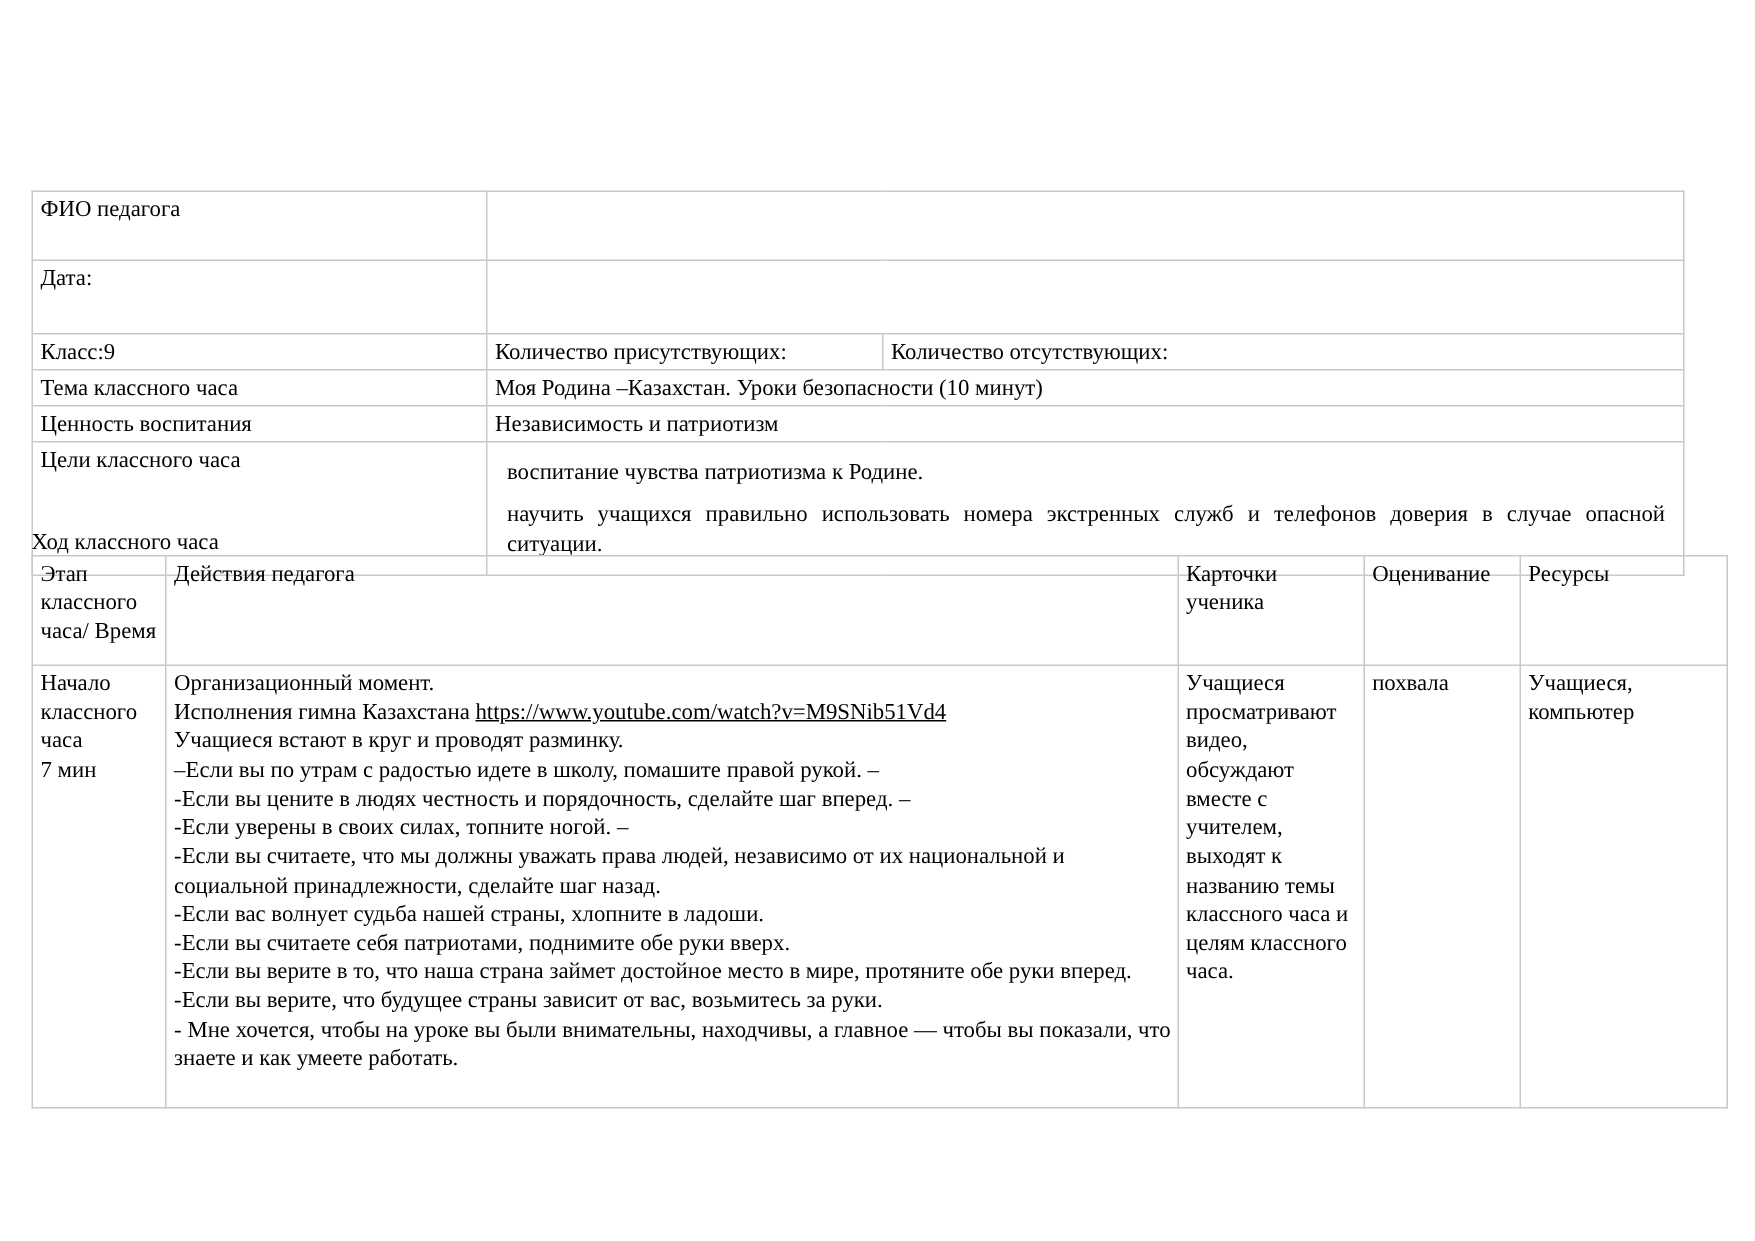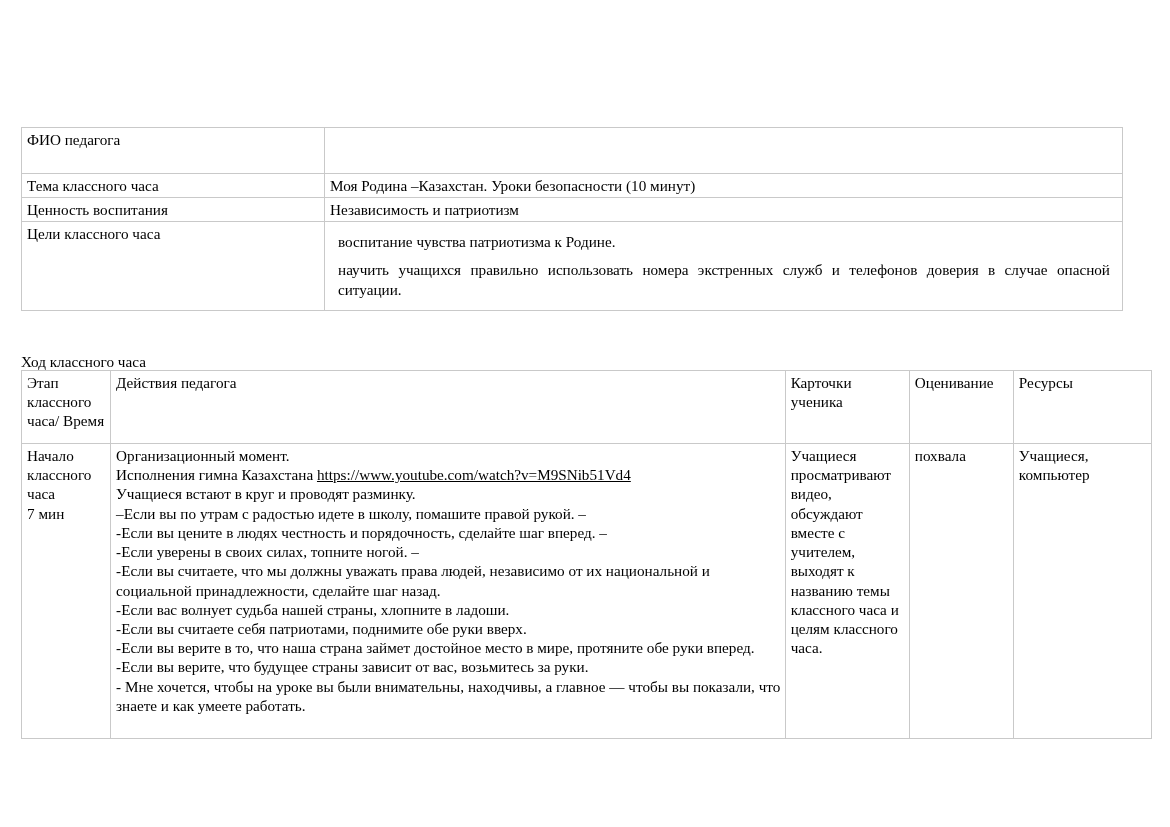--- a/index.html
+++ b/index.html
@@ -102,20 +102,29 @@
     <colgroup>
       <col class="c-label">
         <col class="c-mid">
         <col class="c-rest">
     </colgroup>
     <tbody>
       <tr class="row-tall">
         <td class="cell-indent-sm">ФИО педагога</td>
         <td colspan="2"></td>
       </tr>
+      <tr class="row-date">
+        <td class="cell-indent">Дата:</td>
+        <td colspan="2"></td>
+      </tr>
+      <tr>
+        <td class="cell-indent">Класс:9</td>
+        <td class="cell-indent">Количество присутствующих:</td>
+        <td class="cell-indent-sm">Количество отсутствующих:</td>
+      </tr>
       <tr>
         <td>Тема классного часа</td>
         <td colspan="2">Моя Родина –Казахстан. Уроки безопасности (10 минут)</td>
       </tr>
       <tr>
         <td>Ценность воспитания</td>
         <td colspan="2">Независимость и патриотизм</td>
       </tr>
       <tr>
         <td class="thick-top">Цели классного часа</td>

